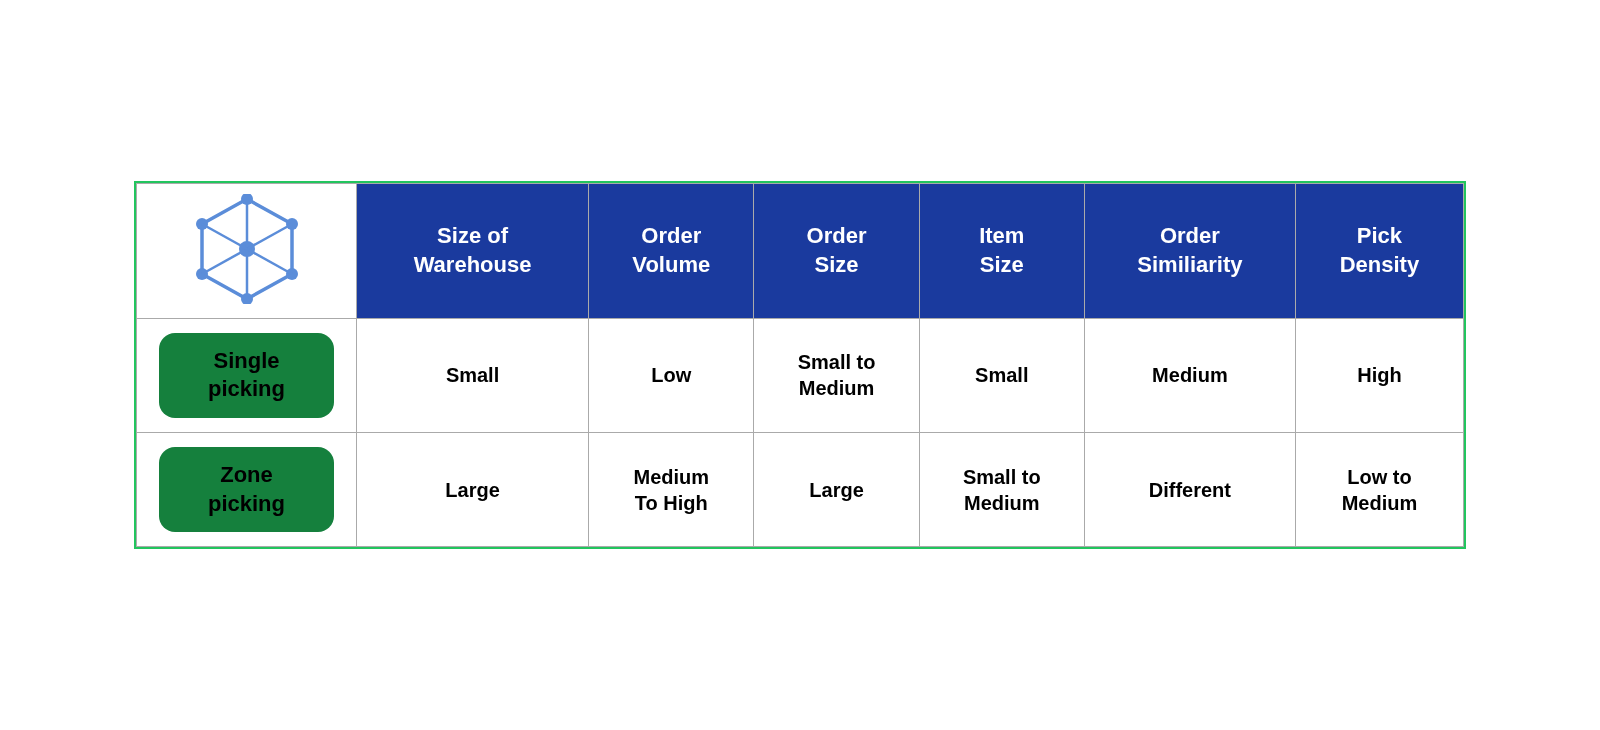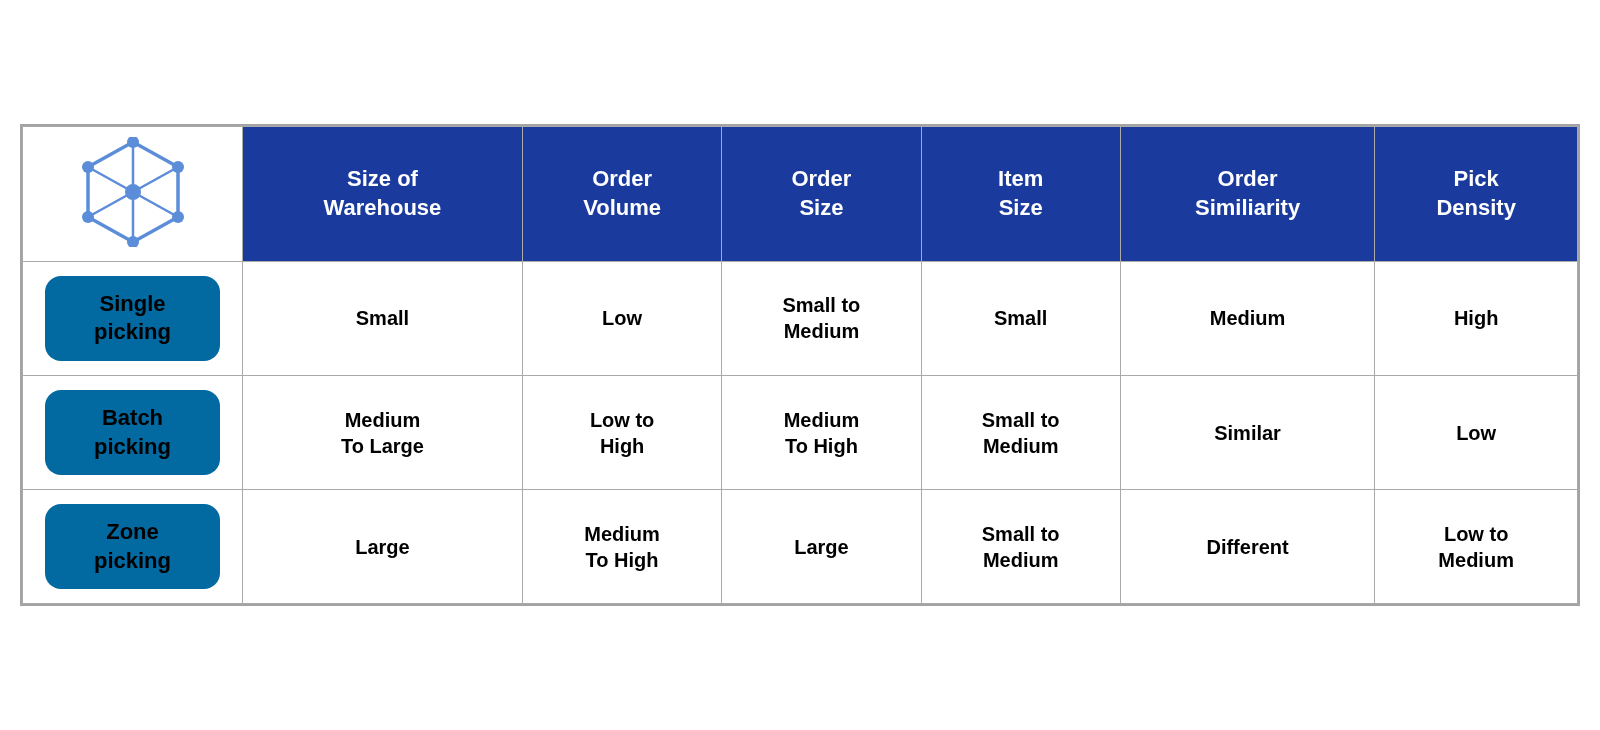--- a/index.html
+++ b/index.html
@@ -12,22 +12,22 @@
       background: #ffffff;
       font-family: Arial, sans-serif;
       display: flex;
       justify-content: center;
       align-items: center;
       min-height: 730px;
       padding: 20px;
     }
 
     .table-wrapper {
-      width: 1560px;
-      border: 2px solid #a3a3a3;
+      width: 1332px;
+      border: 2px solid #22c55e;
     }
 
     table {
       width: 100%;
       border-collapse: collapse;
     }
 
     th, td {
       border: 1.5px solid #aaa;
       text-align: center;
@@ -46,21 +46,21 @@
       background: #1a3a9e;
       color: #ffffff;
       font-size: 22px;
       font-weight: bold;
       line-height: 1.3;
       padding: 14px 10px;
     }
 
     
     .row-label {
-      background: #0369a1;
+      background: #15803d;
       color: #000000;
       font-size: 22px;
       font-weight: bold;
       border-radius: 16px;
       padding: 14px 10px;
       margin: 6px;
       display: inline-block;
       width: 175px;
       line-height: 1.3;
     }
@@ -128,29 +128,20 @@
     <tr>
           <td class="row-label-cell"><span class="row-label">Single<br>picking</span></td>
           <td class="data-cell">Small</td>
           <td class="data-cell">Low</td>
           <td class="data-cell">Small to<br>Medium</td>
           <td class="data-cell">Small</td>
           <td class="data-cell">Medium</td>
           <td class="data-cell">High</td>
         </tr>
         <tr>
-          <td class="row-label-cell"><span class="row-label">Batch<br>picking</span></td>
-          <td class="data-cell">Medium<br>To Large</td>
-          <td class="data-cell">Low to<br>High</td>
-          <td class="data-cell">Medium<br>To High</td>
-          <td class="data-cell">Small to<br>Medium</td>
-          <td class="data-cell">Similar</td>
-          <td class="data-cell">Low</td>
-        </tr>
-        <tr>
           <td class="row-label-cell"><span class="row-label">Zone<br>picking</span></td>
           <td class="data-cell">Large</td>
           <td class="data-cell">Medium<br>To High</td>
           <td class="data-cell">Large</td>
           <td class="data-cell">Small to<br>Medium</td>
           <td class="data-cell">Different</td>
           <td class="data-cell">Low to<br>Medium</td>
         </tr>
       </tbody>
   </table>

